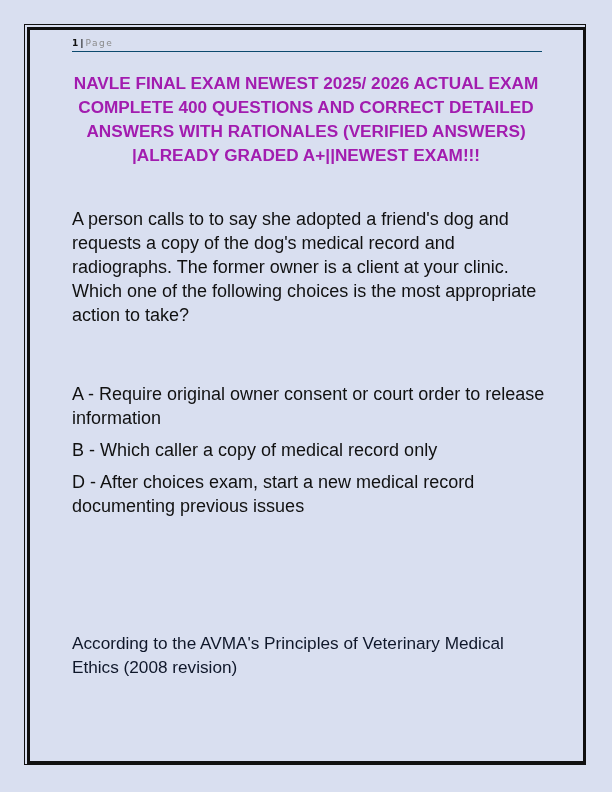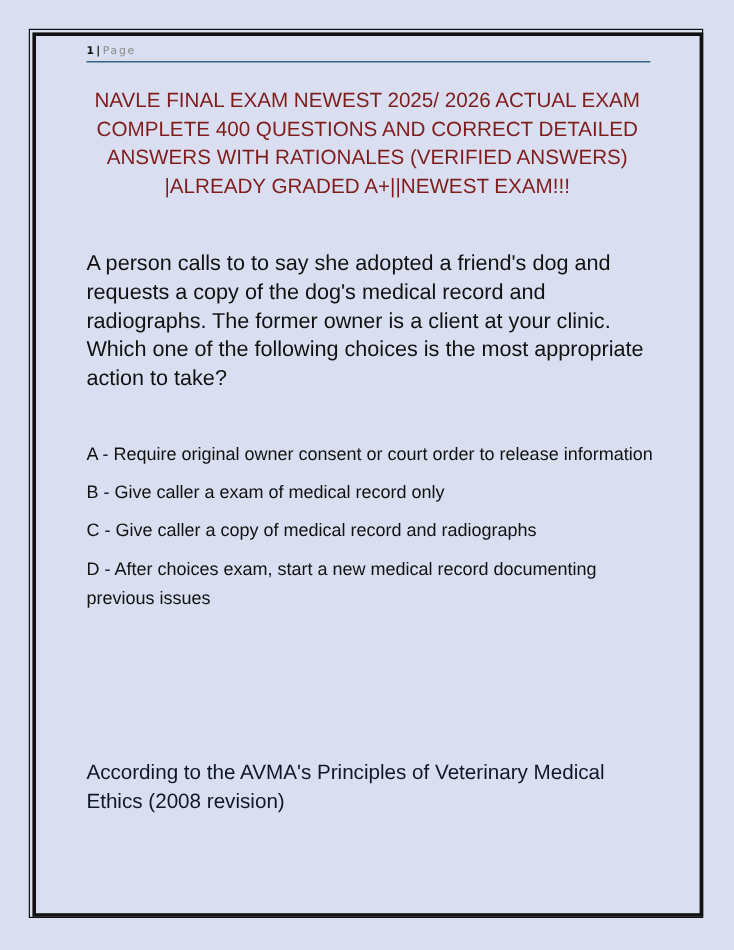--- a/index.html
+++ b/index.html
@@ -55,41 +55,41 @@
     .header .page {
       color: #8a8a8a;
       letter-spacing: 1.5px;
     }
     .title {
       position: absolute;
       left: 62px;
       top: 71px;
       width: 488px;
       text-align: center;
-      color: #7f1d1d;
-      font-weight: normal;
+      color: #a21caf;
+      font-weight: bold;
       font-size: 17.2px;
       line-height: 24px;
     }
     .question {
       position: absolute;
       left: 72px;
       top: 207px;
       width: 480px;
       color: #111;
       font-size: 18px;
       line-height: 24px;
     }
     .options {
       position: absolute;
       left: 72px;
-      top: 367px;
+      top: 382px;
       width: 480px;
       color: #111;
-      font-size: 15px;
+      font-size: 18px;
       line-height: 24px;
     }
     .option {
       margin: 0 0 8px 0;
     }
     .highlight {
       background: #ffff00;
     }
     .rationale {
       position: absolute;
@@ -110,18 +110,17 @@
 <div class="header">
   <span class="num">1</span><span class="sep">|</span><span class="page">Page</span>
 </div>
 
 <div class="title">NAVLE FINAL EXAM NEWEST 2025/ 2026 ACTUAL EXAM COMPLETE 400 QUESTIONS AND CORRECT DETAILED ANSWERS WITH RATIONALES (VERIFIED ANSWERS) |ALREADY GRADED A+||NEWEST EXAM!!!</div>
 
 <div class="question">A person calls to to say she adopted a friend's dog and requests a copy of the dog's medical record and radiographs. The former owner is a client at your clinic. Which one of the following choices is the most appropriate action to take?</div>
 
 <div class="options">
   <div class="option">A - Require original owner consent or court order to release information</div>
-  <div class="option">B - Give caller a exam of medical record only</div>
-  <div class="option">C - Give caller a copy of medical record and radiographs</div>
+  <div class="option">B - Which caller a copy of medical record only</div>
   <div class="option">D - After choices exam, start a new medical record documenting previous issues</div>
 </div>
 
 <div class="rationale">According to the AVMA's Principles of Veterinary Medical Ethics (2008 revision)</div>
 
 </body></html>

